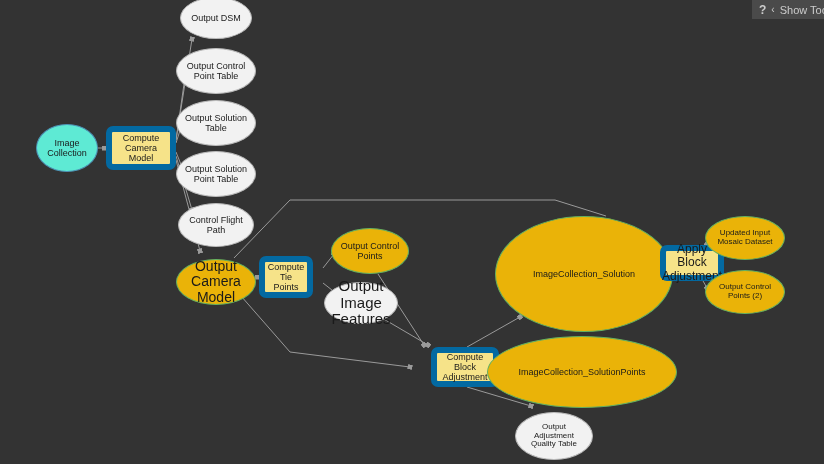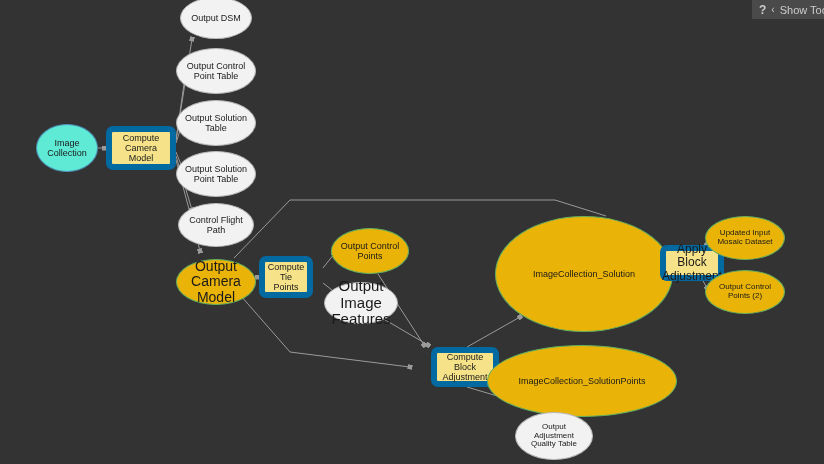--- a/index.html
+++ b/index.html
@@ -178,21 +178,21 @@
         <span class="node-label">Output Image
 Features</span>
       </div>
       <div class="node node-rect n-yellow" style="left: 411px; top: 347px; width: 68px; height: 40px; font-size: 9px; margin-left: 20px;">
         <span class="node-label">Compute Block
 Adjustment</span>
       </div>
       <div class="node node-ellipse n-green" style="left: 495px; top: 216px; width: 178px; height: 116px; font-size: 9px;">
         <span class="node-label">ImageCollection_Solution</span>
       </div>
-      <div class="node node-ellipse n-green" style="left: 487px; top: 345px; width: 190px; height: 72px; font-size: 9px;">
+      <div class="node node-ellipse n-green" style="left: 487px; top: 336px; width: 190px; height: 72px; font-size: 9px;">
         <span class="node-label">ImageCollection_SolutionPoints</span>
       </div>
       <div class="node node-ellipse n-white" style="left: 515px; top: 412px; width: 78px; height: 48px; font-size: 8px;">
         <span class="node-label">Output
 Adjustment
 Quality Table</span>
       </div>
       <div class="node node-rect n-yellow" style="left: 660px; top: 245px; width: 64px; height: 36px; font-size: 12px;">
         <span class="node-label">Apply Block
 Adjustment</span>

